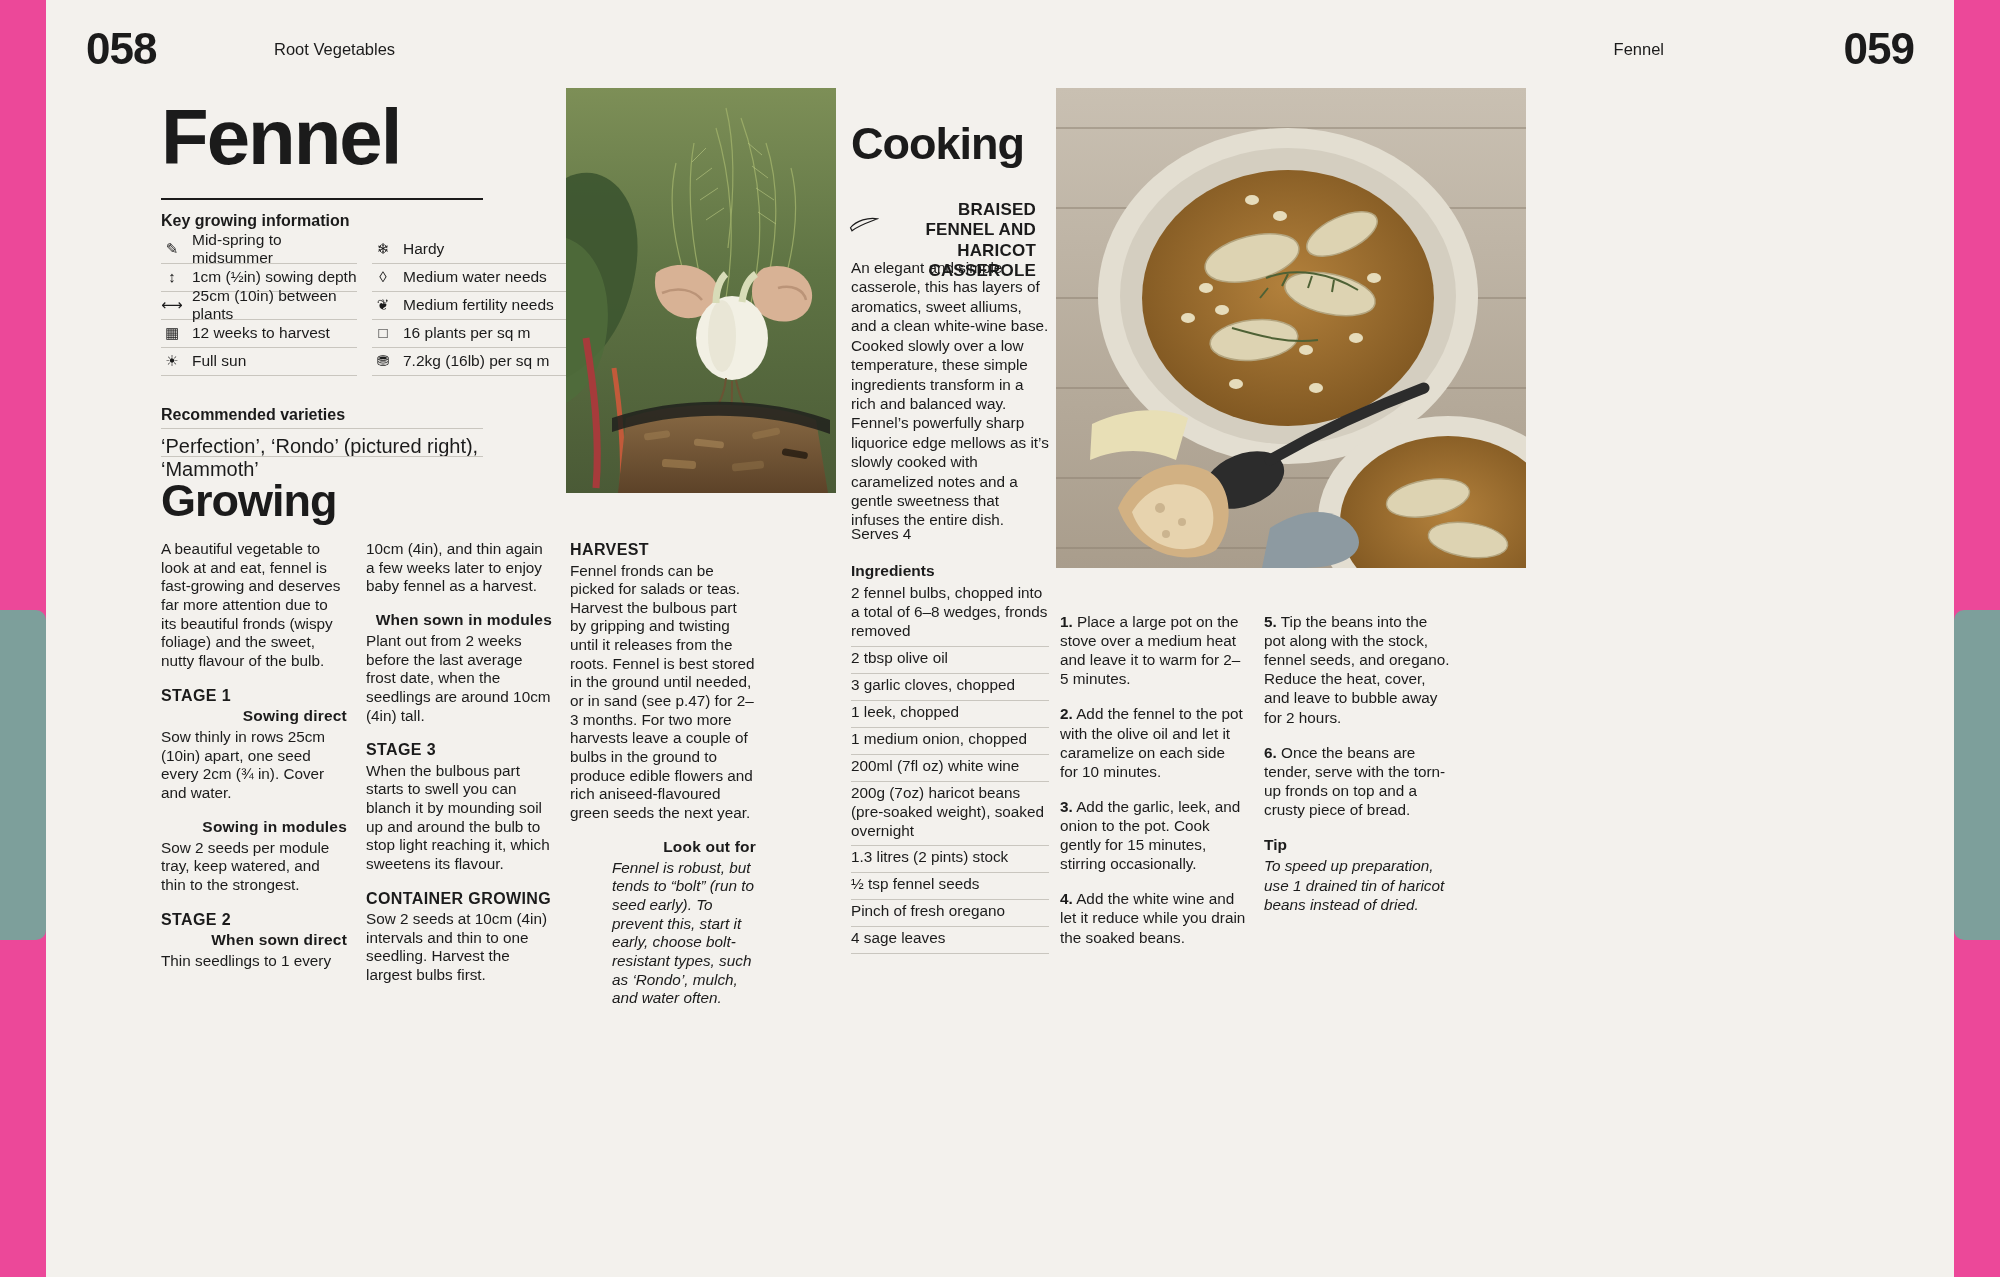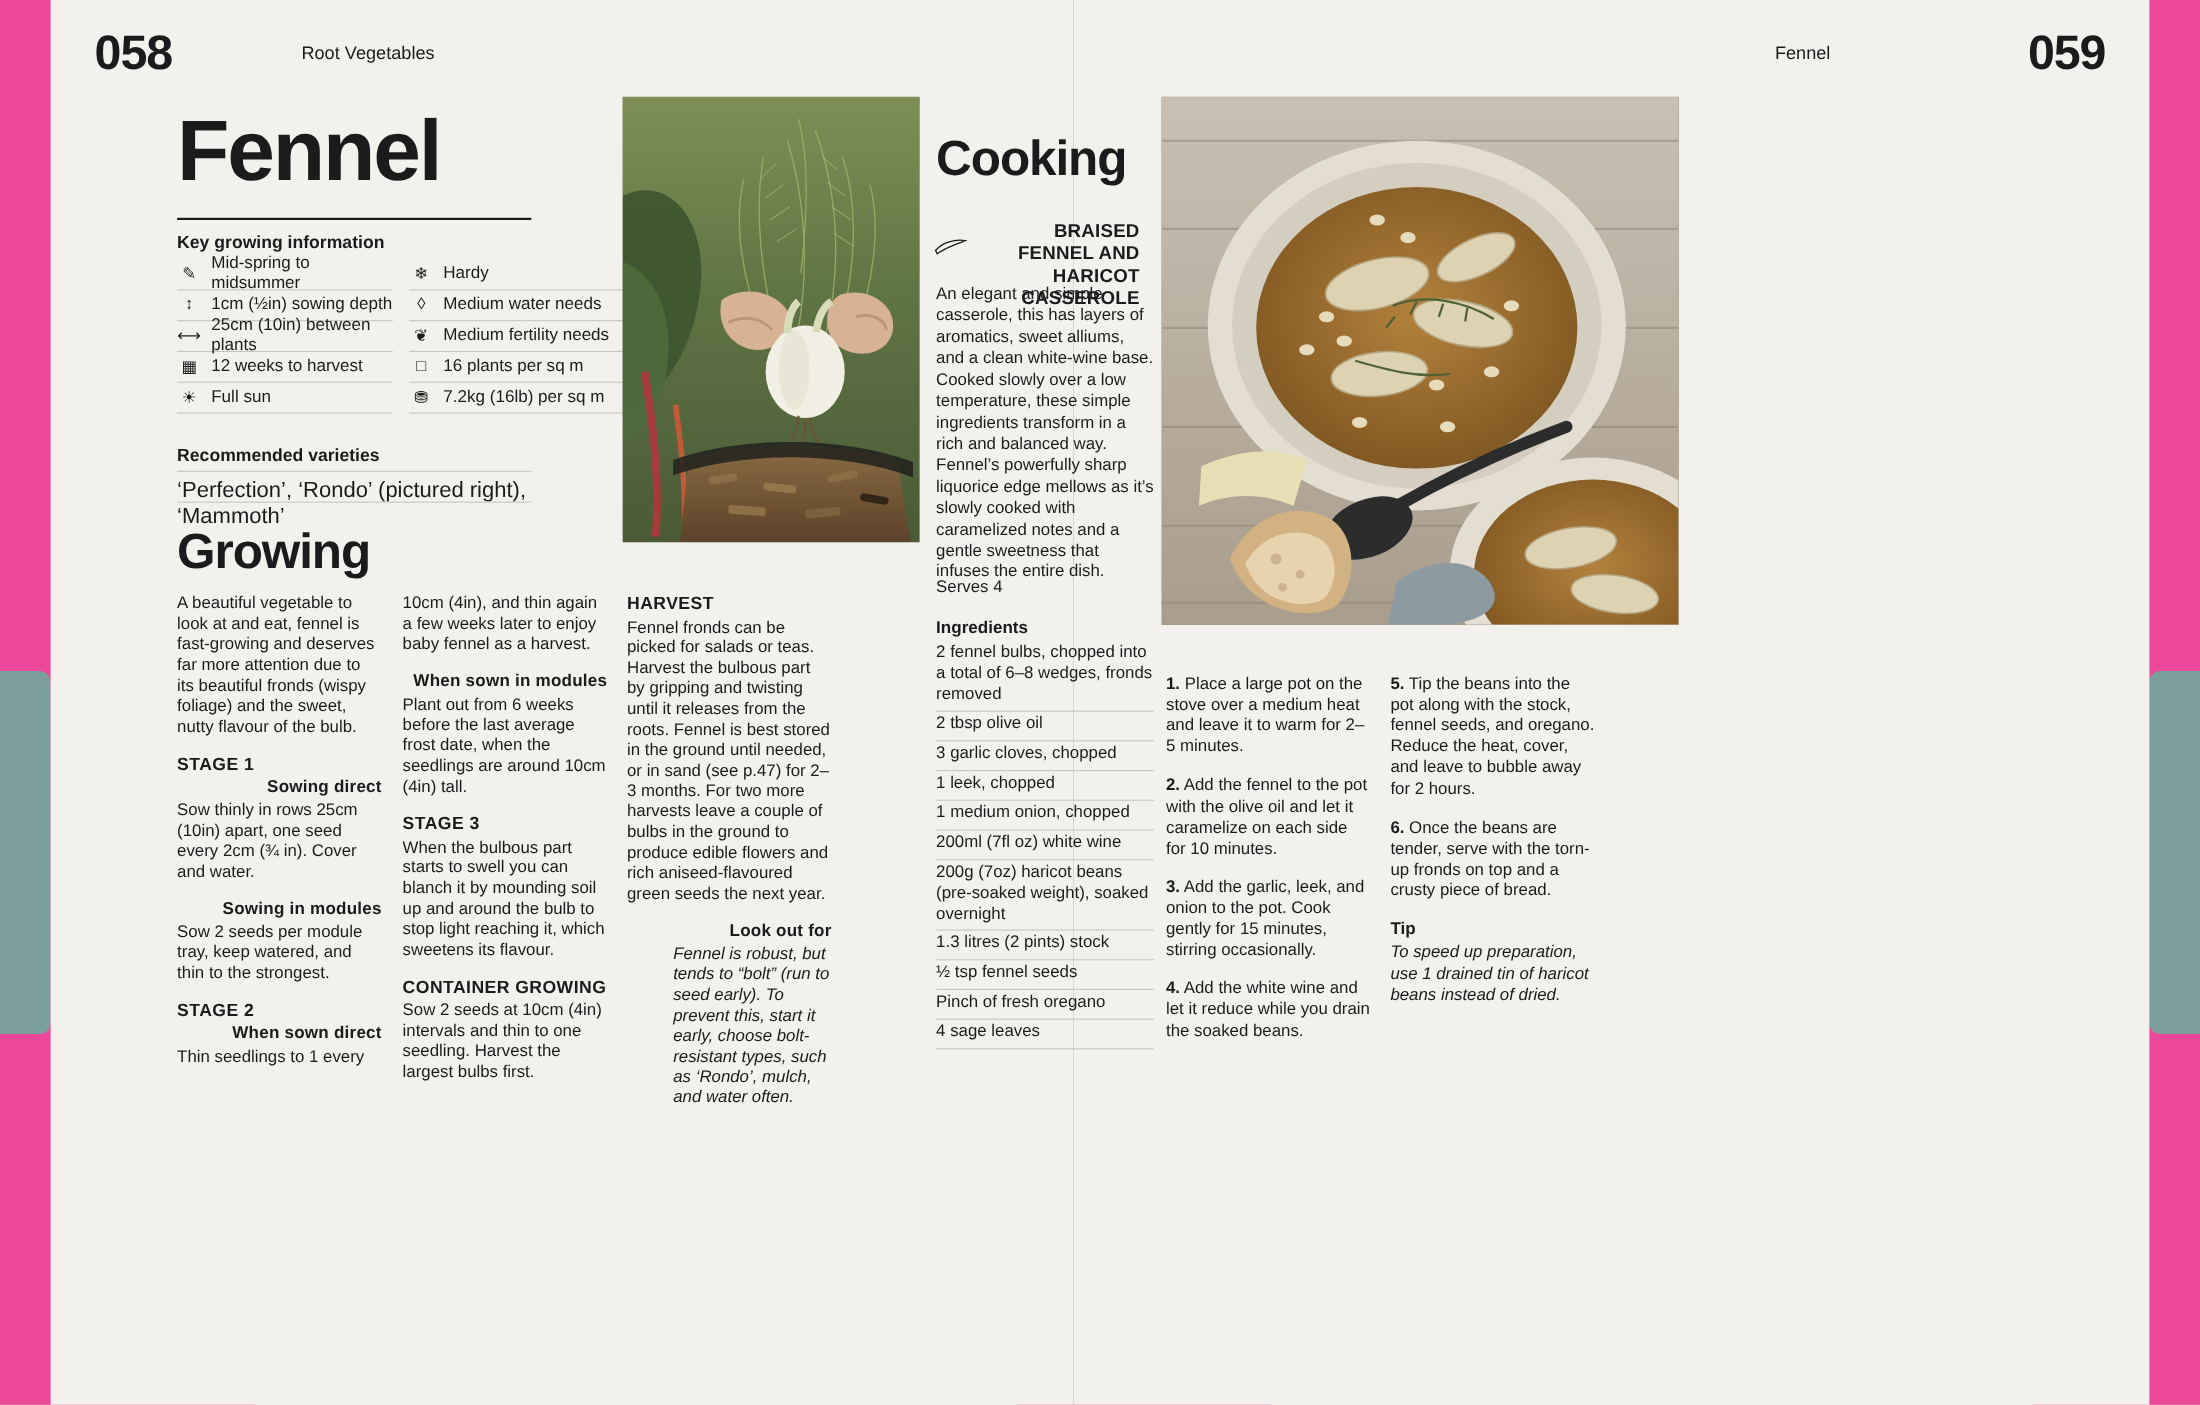--- a/index.html
+++ b/index.html
@@ -289,21 +289,21 @@
       <h4>Sowing in modules</h4>
       <p>Sow 2 seeds per module tray, keep watered, and thin to the strongest.</p>
       <p class="stage">STAGE 2</p>
       <h4>When sown direct</h4>
       <p>Thin seedlings to 1 every</p>
     </div>
 
     <div class="gcol gc2">
       <p>10cm (4in), and thin again a few weeks later to enjoy baby fennel as a harvest.</p>
       <h4>When sown in modules</h4>
-      <p>Plant out from 6 weeks before the last average frost date, when the seedlings are around 10cm (4in) tall.</p>
+      <p>Plant out from 2 weeks before the last average frost date, when the seedlings are around 10cm (4in) tall.</p>
       <p class="stage">STAGE 3</p>
       <p>When the bulbous part starts to swell you can blanch it by mounding soil up and around the bulb to stop light reaching it, which sweetens its flavour.</p>
       <p class="stage">CONTAINER GROWING</p>
       <p>Sow 2 seeds at 10cm (4in) intervals and thin to one seedling. Harvest the largest bulbs first.</p>
     </div>
 
     <div class="gcol gc3">
       <p class="stage">HARVEST</p>
       <p>Fennel fronds can be picked for salads or teas. Harvest the bulbous part by gripping and twisting until it releases from the roots. Fennel is best stored in the ground until needed, or in sand (see p.47) for 2–3 months. For two more harvests leave a couple of bulbs in the ground to produce edible flowers and rich aniseed-flavoured green seeds the next year.</p>
       <h4>Look out for</h4>

